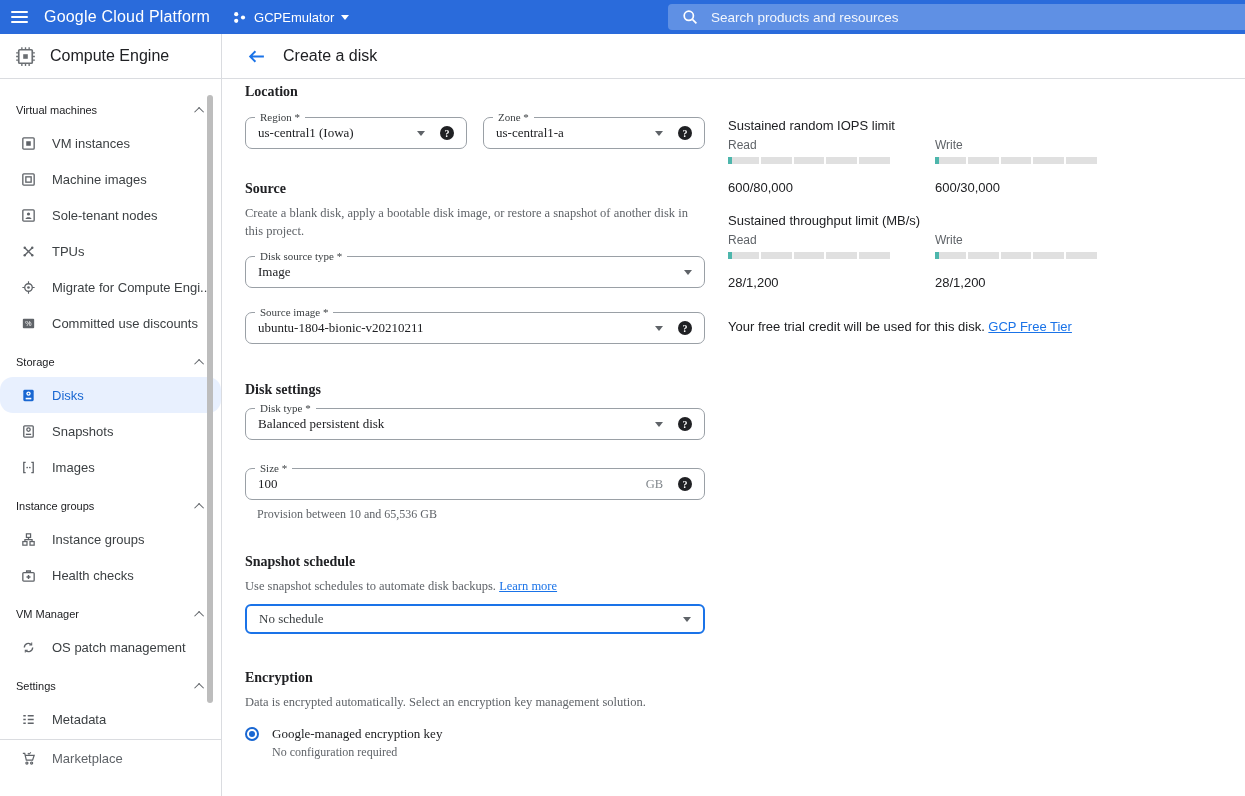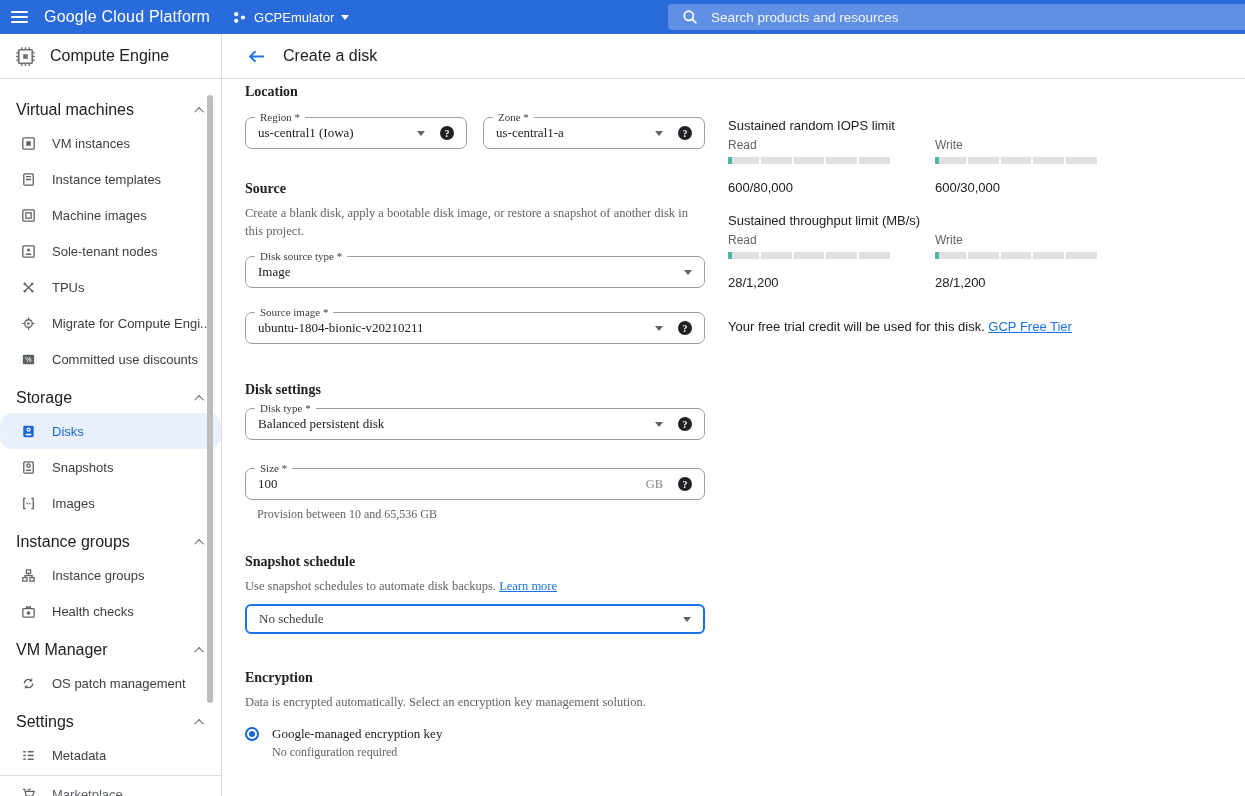--- a/index.html
+++ b/index.html
@@ -28,21 +28,21 @@
   .backbtn { display:flex; align-items:center; cursor:pointer; }
 
   
   .content { display:flex; height:717px; }
   .sidebar { position:relative; width:222px; flex:none; border-right:1px solid #dadce0; padding-top:16px; overflow:hidden; }
   .main { position:relative; flex:1; }
 
   
   .sec-head { height:30px; display:flex; align-items:center; justify-content:space-between; padding:0 17px 0 16px; cursor:pointer; }
   .sec-head + .sec-head, .nav-item + .sec-head { margin-top:6px; }
-  .sec-head .slabel { font-size:16px; color:#202124; }
+  .sec-head .slabel { font-size:11px; color:#202124; }
   .chev-up { width:7px; height:7px; border-left:1.6px solid #5f6368; border-top:1.6px solid #5f6368; transform:rotate(45deg) translateY(2px); }
   .nav-item { height:36px; display:flex; align-items:center; gap:15px; padding-left:19px; cursor:pointer; }
   .nav-item .nlabel { font-size:13px; color:#3c4043; white-space:nowrap; }
   .nav-item.selected { background:#e8f0fe;border-radius:13px; }
   .nav-item.selected .nlabel { color:#1967d2; font-weight:500; }
   .nav-item.dim .nlabel { color:#5f6368; }
   .nicon { width:18px; height:18px; flex:none; display:flex; align-items:center; justify-content:center; }
   .nav-divider { border-top:1px solid #dadce0; margin-top:2px; }
   .scroll-thumb { position:absolute; top:16px; right:8px; width:6px; height:608px; background:#bdbdbd; border-radius:3px; }
 
@@ -168,29 +168,20 @@
         <svg width="17" height="17" viewBox="0 0 18 18" stroke="#5f6368" fill="none" stroke-width="1.4">
             <rect x="3" y="3" width="12" height="12" rx="1"></rect>
             <rect x="6.6" y="6.6" width="4.8" height="4.8" fill="#5f6368" stroke="none"></rect>
           </svg>
       </span>
       <span class="nlabel">VM instances</span>
     </div>
     <div class="nav-item">
       <span class="nicon">
         <svg width="17" height="17" viewBox="0 0 18 18" stroke="#5f6368" fill="none" stroke-width="1.4">
-            <rect x="4" y="3" width="10" height="12" rx="1"></rect>
-            <path d="M6.3 6h5.4 M6.3 9h5.4"></path>
-          </svg>
-      </span>
-      <span class="nlabel">Instance templates</span>
-    </div>
-    <div class="nav-item">
-      <span class="nicon">
-        <svg width="17" height="17" viewBox="0 0 18 18" stroke="#5f6368" fill="none" stroke-width="1.4">
             <rect x="3" y="3" width="12" height="12" rx="1"></rect>
             <rect x="6.2" y="6.2" width="5.6" height="5.6"></rect>
           </svg>
       </span>
       <span class="nlabel">Machine images</span>
     </div>
     <div class="nav-item">
       <span class="nicon">
         <svg width="17" height="17" viewBox="0 0 18 18" stroke="#5f6368" fill="none" stroke-width="1.4">
             <rect x="3" y="3" width="12" height="12" rx="1"></rect>

